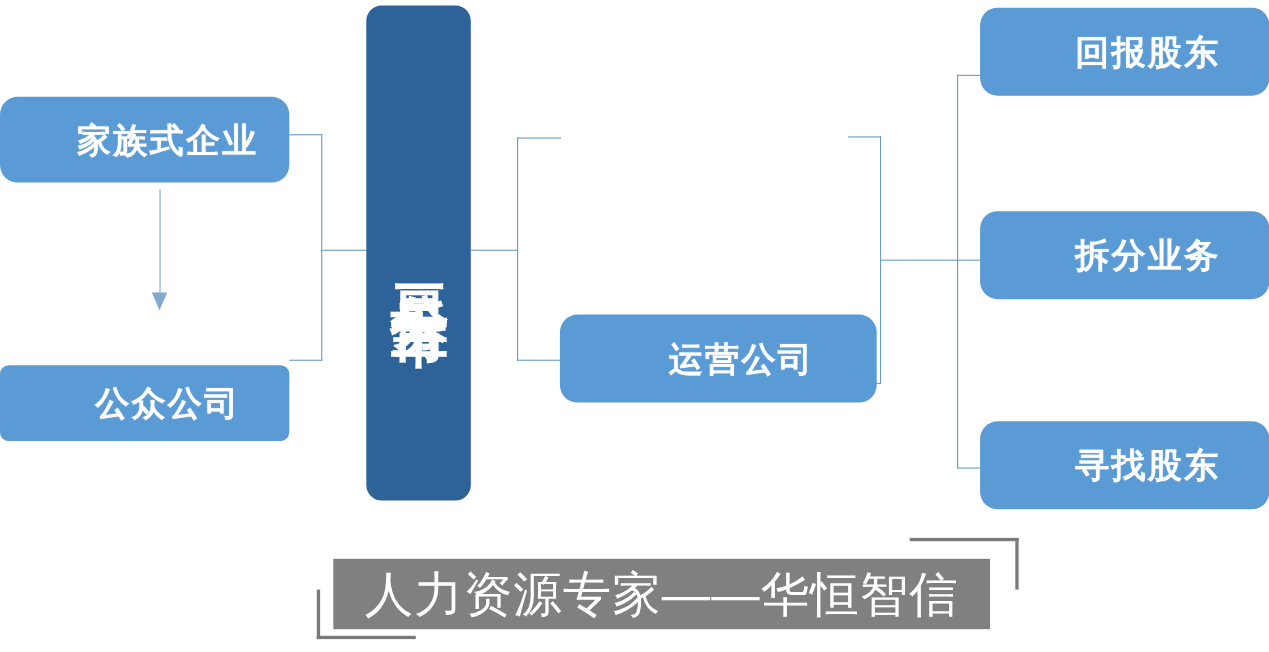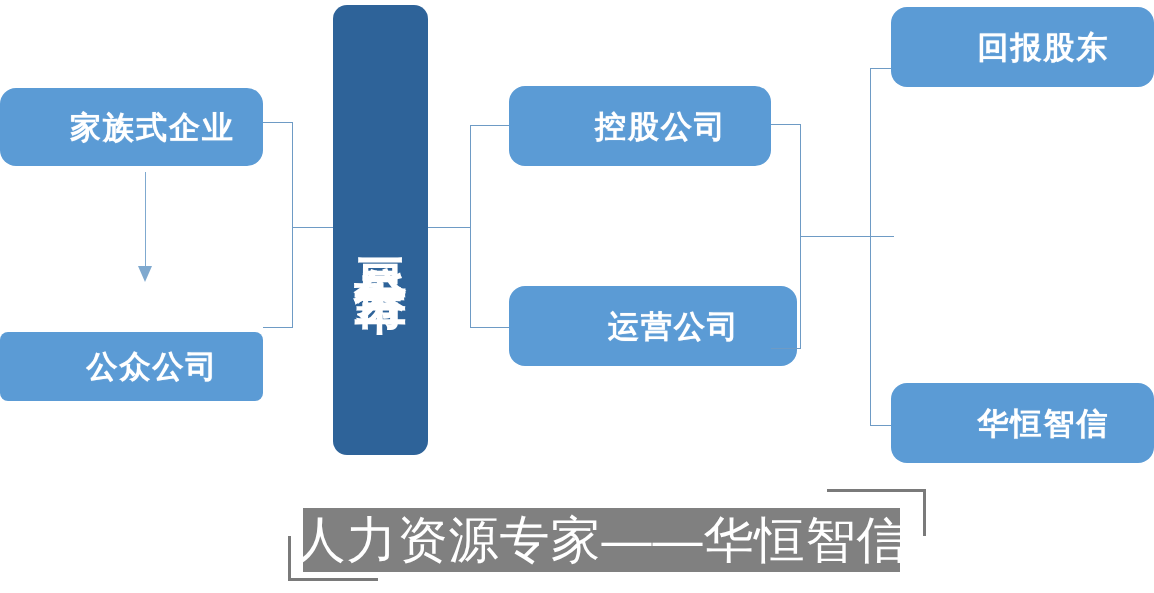--- a/index.html
+++ b/index.html
@@ -120,21 +120,21 @@
     top: 508px;
     width: 597px;
     height: 64px;
     background: #808080;
     display: flex;
     align-items: center;
     justify-content: center;
   }
   #caption-bar .label {
     color: #ffffff;
-    font-size: 50px;
+    font-size: 44px;
     font-weight: normal;
     letter-spacing: 1px;
     white-space: nowrap;
   }
   
   #bracket-bl {
     position: absolute;
     left: 288px;
     top: 536px;
     width: 90px;
@@ -177,45 +177,45 @@
 
   <div id="center-bar">
     <span class="label">三星分拆上市</span>
   </div>
 
   <div class="ln h" style="left:428px; top:227px; width:43px;"></div>
   <div class="ln v" style="left:470px; top:125px; height:203px;"></div>
   <div class="ln h" style="left:470px; top:125px; width:40px;"></div>
   <div class="ln h" style="left:470px; top:327px; width:40px;"></div>
 
-  <div class="node" id="node-holding">
-    <span class="label">控股公司</span>
-  </div>
 
   <div class="node" id="node-operate">
     <span class="label">运营公司</span>
   </div>
 
   <div class="ln h" style="left:771px; top:124px; width:30px;"></div>
   <div class="ln h" style="left:771px; top:348px; width:30px;"></div>
   <div class="ln v" style="left:800px; top:124px; height:225px;"></div>
   <div class="ln h" style="left:800px; top:236px; width:71px;"></div>
 
   <div class="ln v" style="left:870px; top:68px; height:358px;"></div>
   <div class="ln h" style="left:870px; top:68px; width:24px;"></div>
   <div class="ln h" style="left:870px; top:236px; width:24px;"></div>
   <div class="ln h" style="left:870px; top:425px; width:24px;"></div>
 
   <div class="node" id="node-return">
     <span class="label">回报股东</span>
   </div>
 
+  <div class="node" id="node-split">
+    <span class="label">拆分业务</span>
+  </div>
 
   <div class="node" id="node-seek">
-    <span class="label">华恒智信</span>
+    <span class="label">寻找股东</span>
   </div>
 
   <div id="bracket-bl"></div>
   <div id="bracket-tr"></div>
   <div id="caption-bar">
     <span class="label">人力资源专家——华恒智信</span>
   </div>
 
 </div>
 

